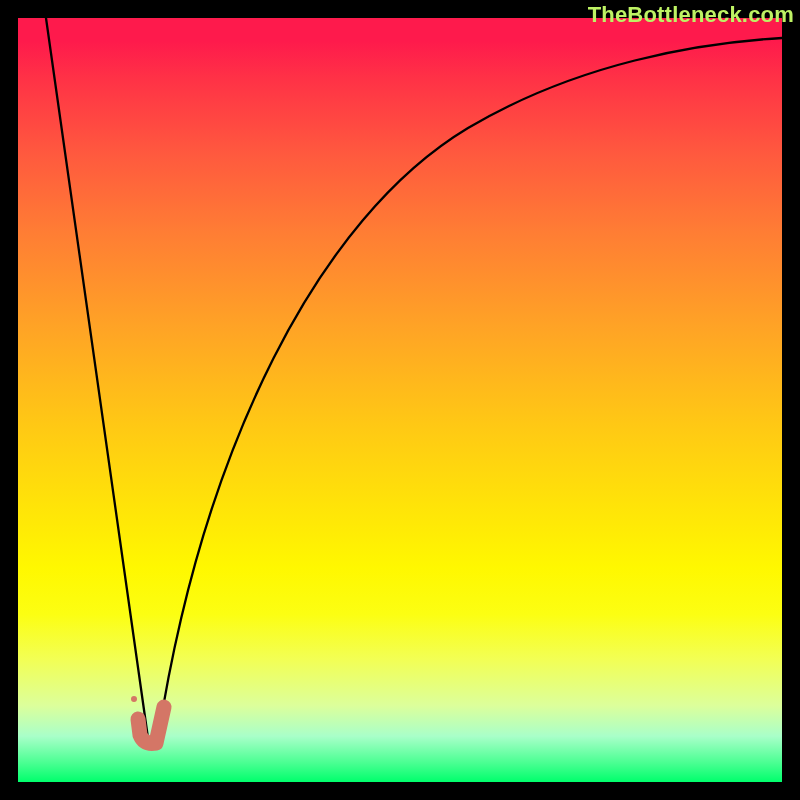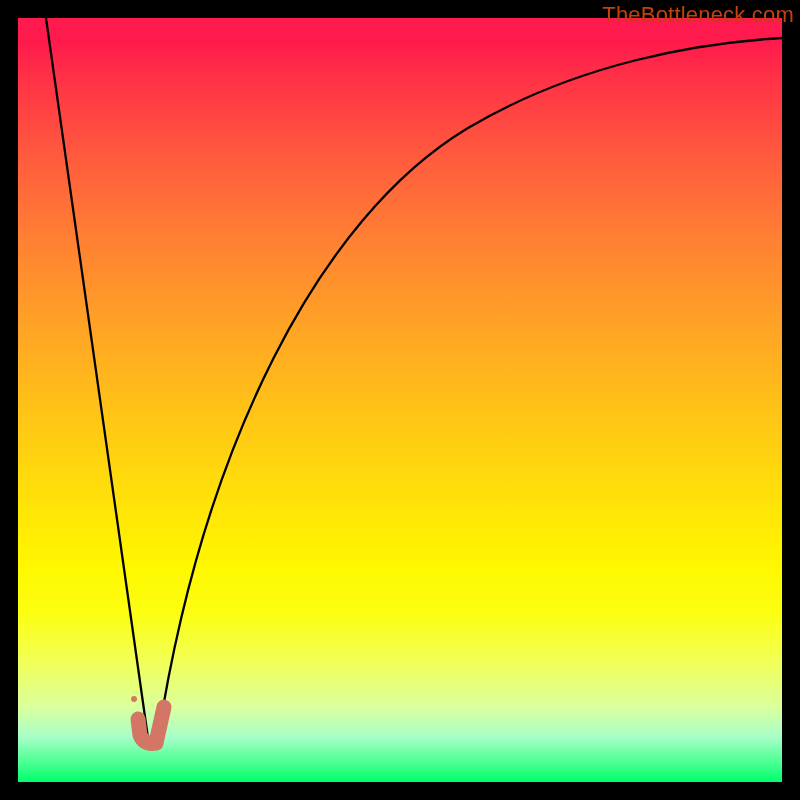--- a/index.html
+++ b/index.html
@@ -33,23 +33,23 @@
       #dcff9b 90%,
       #a9ffc9 94%,
       #4aff92 97.5%,
       #00ff6c 100%
     );
   }
   .watermark {
     position: absolute;
     top: 2px;
     right: 6px;
-    color: #c2410c;
+    color: #bef264;
     font-size: 22px;
-    font-weight: 400;
+    font-weight: 700;
     letter-spacing: 0.2px;
     pointer-events: none;
   }
   svg.curve {
     position: absolute;
     left: 0;
     top: 0;
     width: 764px;
     height: 764px;
     pointer-events: none;

